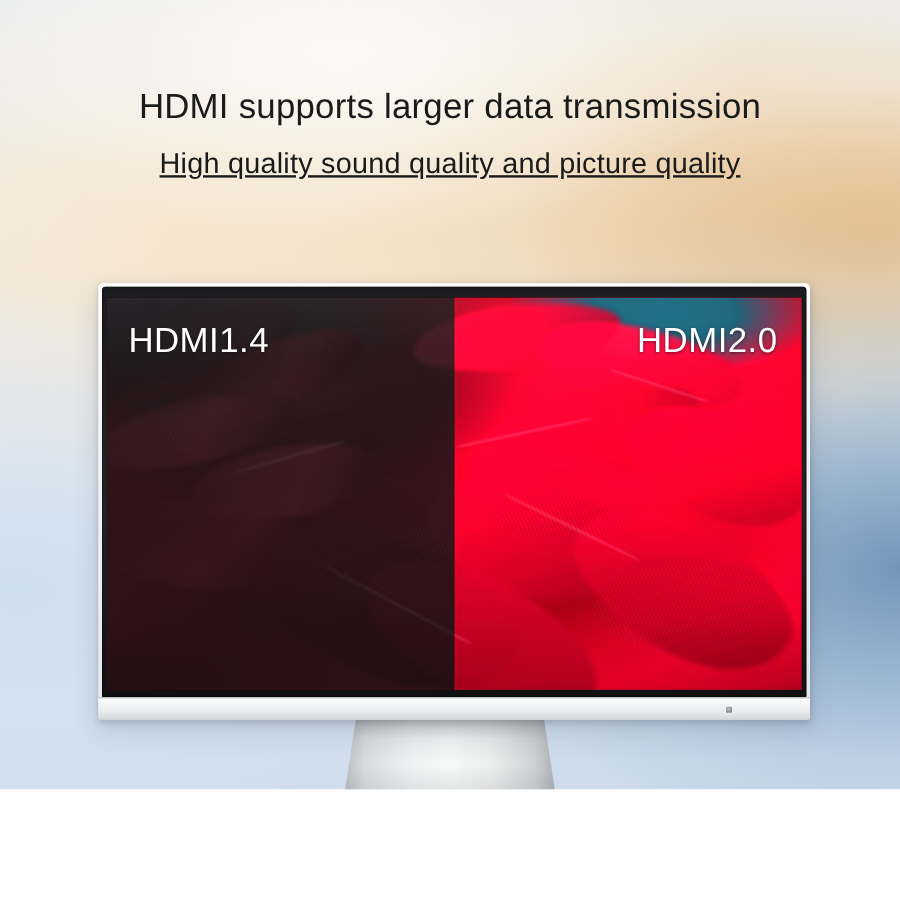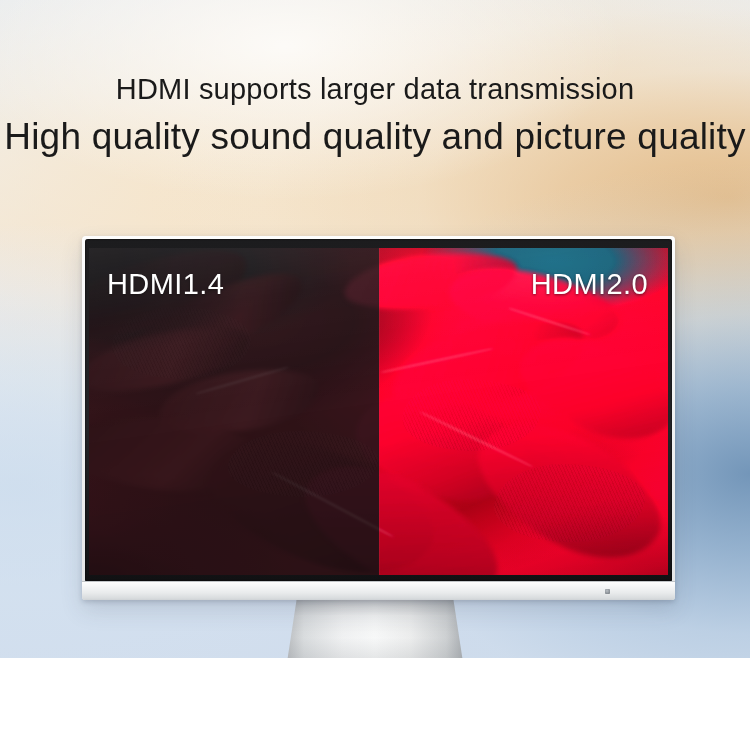--- a/index.html
+++ b/index.html
@@ -124,21 +124,22 @@
     margin: 0;
     font-family: "Liberation Sans", sans-serif;
     font-weight: 400;
     font-size: 29px;
     letter-spacing: 0.2px;
     color: #1a1a1a;
     line-height: 47px;
     white-space: nowrap;
   }
   .headline.line2 {
-    font-size: 37px;
+    font-size: 24px;
+    text-decoration: underline;
   }
 
   
   #monitor {
     position: absolute;
     left: 82px;
     top: 236px;
     width: 593px;
     height: 364px;
   }

